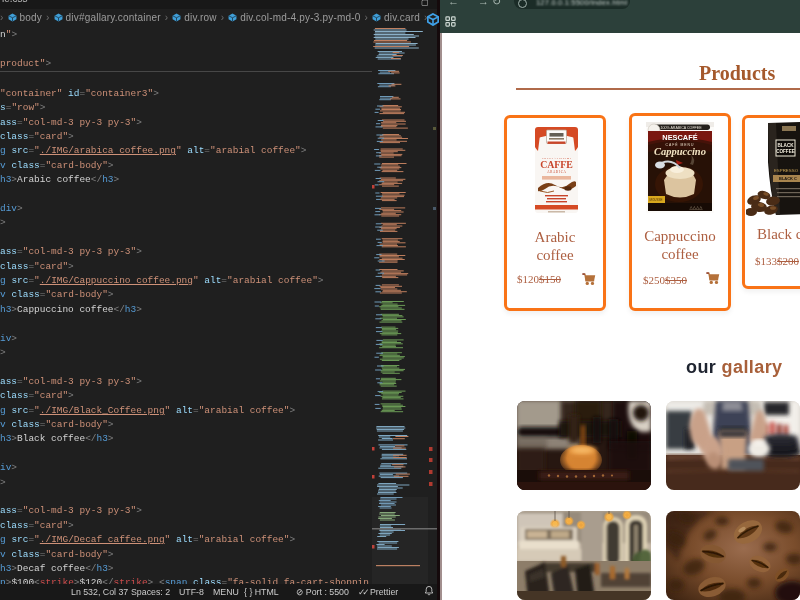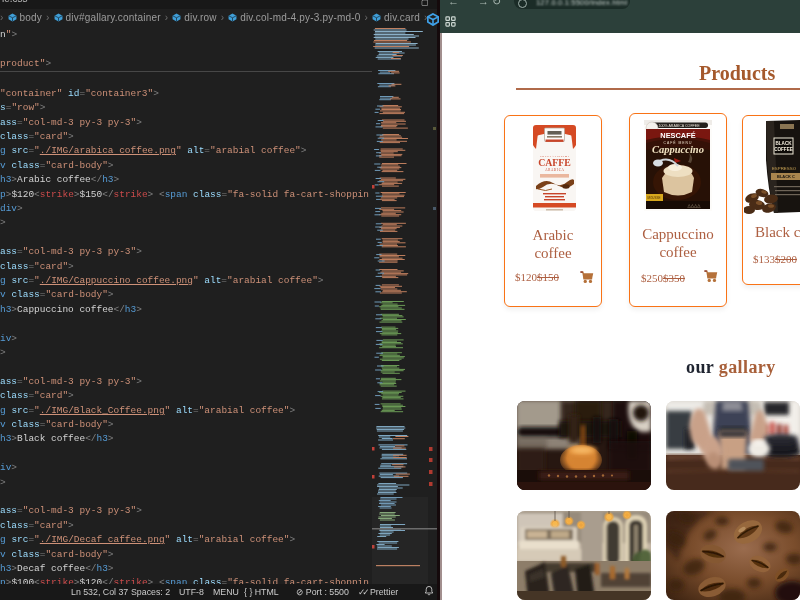--- a/index.html
+++ b/index.html
@@ -24,26 +24,26 @@
   #divider{position:absolute;left:437px;top:0;width:3px;height:600px;background:#150a0c;}
   #browser{position:absolute;left:440px;top:0;width:360px;height:600px;background:#2c403a;overflow:hidden;}
   #urlpill{position:absolute;left:74px;top:-6px;width:116px;height:15px;background:#1b2c27;border-radius:8px;}
   #urltext{position:absolute;left:96px;top:-2px;color:#c9d3cf;font-size:7.5px;filter:blur(1.2px);letter-spacing:0.2px;}
   #pillicon{position:absolute;left:78px;top:-1px;width:7px;height:7px;border:1px solid #9fb0aa;border-radius:50%;}
   .navarrow{position:absolute;top:-5px;color:#aebbb5;font-size:11px;}
   #bcontent{position:absolute;left:0;top:33px;width:360px;height:567px;background:#ffffff;}
   #redline{position:absolute;left:0;top:33px;width:1.5px;height:567px;background:#46201e;opacity:.5;}
   #prodhead{position:absolute;left:259px;top:29px;color:#a5592c;font-size:20px;font-weight:bold;font-family:"Liberation Serif",serif;}
   #prodhr{position:absolute;left:76px;top:55px;width:284px;height:1.8px;background:#b06a4a;}
-  .card{position:absolute;background:#fff;border:1px solid #f97316;border-radius:6px;box-shadow:0 3px 5px rgba(0,0,0,0.06);}
+  .card{position:absolute;background:#fff;border:3px solid #f97316;border-radius:6px;box-shadow:0 3px 5px rgba(0,0,0,0.06);}
   .card > div{position:absolute;}
   .ptitle{width:100%;text-align:center;color:#ad5f41;font-size:15px;line-height:17.5px;font-family:"Liberation Serif",serif;}
   .pprice{color:#ad5f41;font-size:11px;font-family:"Liberation Serif",serif;}
   .cart{position:absolute;width:14px;height:13px;}
-  #galhead{position:absolute;left:246px;top:324px;letter-spacing:0.4px;font-size:18px;font-weight:bold;font-family:Liberation Serif, serif;color:#1f2430;text-align:center;}
+  #galhead{position:absolute;left:246px;top:324px;letter-spacing:0.4px;font-size:18px;font-weight:bold;font-family:Liberation Sans, sans-serif;color:#1f2430;text-align:center;}
   #galhead b{color:#a8603a;}
   .gimg{position:absolute;border-radius:8px;overflow:hidden;}
   .gimg svg{display:block;}
 </style>
 </head>
 <body>
 <div id="root">
   <div id="vscode">
     <div id="tabstrip">
         <span id="tabtext">le.css</span>
@@ -66,21 +66,20 @@
           <path fill="none" stroke="#15232e" stroke-width="1.2" d="M1.5 5 8 8.5l6.5-3.5M8 8.5V14.5"></path>
         </svg><span>div.card</span><span class="bc-sep">›</span></div>
     <div id="editor">
 <div class="cl" style="top:59.8px"><i class="s">"container"</i> <i class="a">id</i><i class="p">=</i><i class="s">"container3"</i><i class="p">&gt;</i></div>
 <div class="cl" style="top:74.2px"><i class="a">s</i><i class="p">=</i><i class="s">"row"</i><i class="p">&gt;</i></div>
 <div class="cl" style="top:88.6px"><i class="a">ass</i><i class="p">=</i><i class="s">"col-md-3 py-3 py-3"</i><i class="p">&gt;</i></div>
 <div class="cl" style="top:103.0px"><i class="a">class</i><i class="p">=</i><i class="s">"card"</i><i class="p">&gt;</i></div>
 <div class="cl" style="top:117.4px"><i class="t">g</i> <i class="a">src</i><i class="p">=</i><i class="s">"<u>./IMG/arabica coffee.png</u>"</i> <i class="a">alt</i><i class="p">=</i><i class="s">"arabial coffee"</i><i class="p">&gt;</i></div>
 <div class="cl" style="top:131.8px"><i class="t">v</i> <i class="a">class</i><i class="p">=</i><i class="s">"card-body"</i><i class="p">&gt;</i></div>
 <div class="cl" style="top:146.2px"><i class="t">h3</i><i class="p">&gt;</i><i class="w">Arabic coffee</i><i class="p">&lt;/</i><i class="t">h3</i><i class="p">&gt;</i></div>
-<div class="cl" style="top:160.6px"><i class="t">p</i><i class="p">&gt;</i><i class="w">$120</i><i class="p">&lt;</i><i class="r">strike</i><i class="p">&gt;</i><i class="w">$150</i><i class="p">&lt;/</i><i class="r">strike</i><i class="p">&gt;</i> <i class="p">&lt;</i><i class="t">span</i> <i class="a">class</i><i class="p">=</i><i class="s">"fa-solid fa-cart-shoppin</i></div>
 <div class="cl" style="top:175.0px"><i class="t">div</i><i class="p">&gt;</i></div>
 <div class="cl" style="top:189.4px"><i class="p">&gt;</i></div>
 <div class="cl" style="top:218.2px"><i class="a">ass</i><i class="p">=</i><i class="s">"col-md-3 py-3 py-3"</i><i class="p">&gt;</i></div>
 <div class="cl" style="top:232.6px"><i class="a">class</i><i class="p">=</i><i class="s">"card"</i><i class="p">&gt;</i></div>
 <div class="cl" style="top:247.0px"><i class="t">g</i> <i class="a">src</i><i class="p">=</i><i class="s">"<u>./IMG/Cappuccino coffee.png</u>"</i> <i class="a">alt</i><i class="p">=</i><i class="s">"arabial coffee"</i><i class="p">&gt;</i></div>
 <div class="cl" style="top:261.4px"><i class="t">v</i> <i class="a">class</i><i class="p">=</i><i class="s">"card-body"</i><i class="p">&gt;</i></div>
 <div class="cl" style="top:275.8px"><i class="t">h3</i><i class="p">&gt;</i><i class="w">Cappuccino coffee</i><i class="p">&lt;/</i><i class="t">h3</i><i class="p">&gt;</i></div>
 <div class="cl" style="top:304.6px"><i class="t">iv</i><i class="p">&gt;</i></div>
 <div class="cl" style="top:319.0px"><i class="p">&gt;</i></div>
 <div class="cl" style="top:347.8px"><i class="a">ass</i><i class="p">=</i><i class="s">"col-md-3 py-3 py-3"</i><i class="p">&gt;</i></div>

